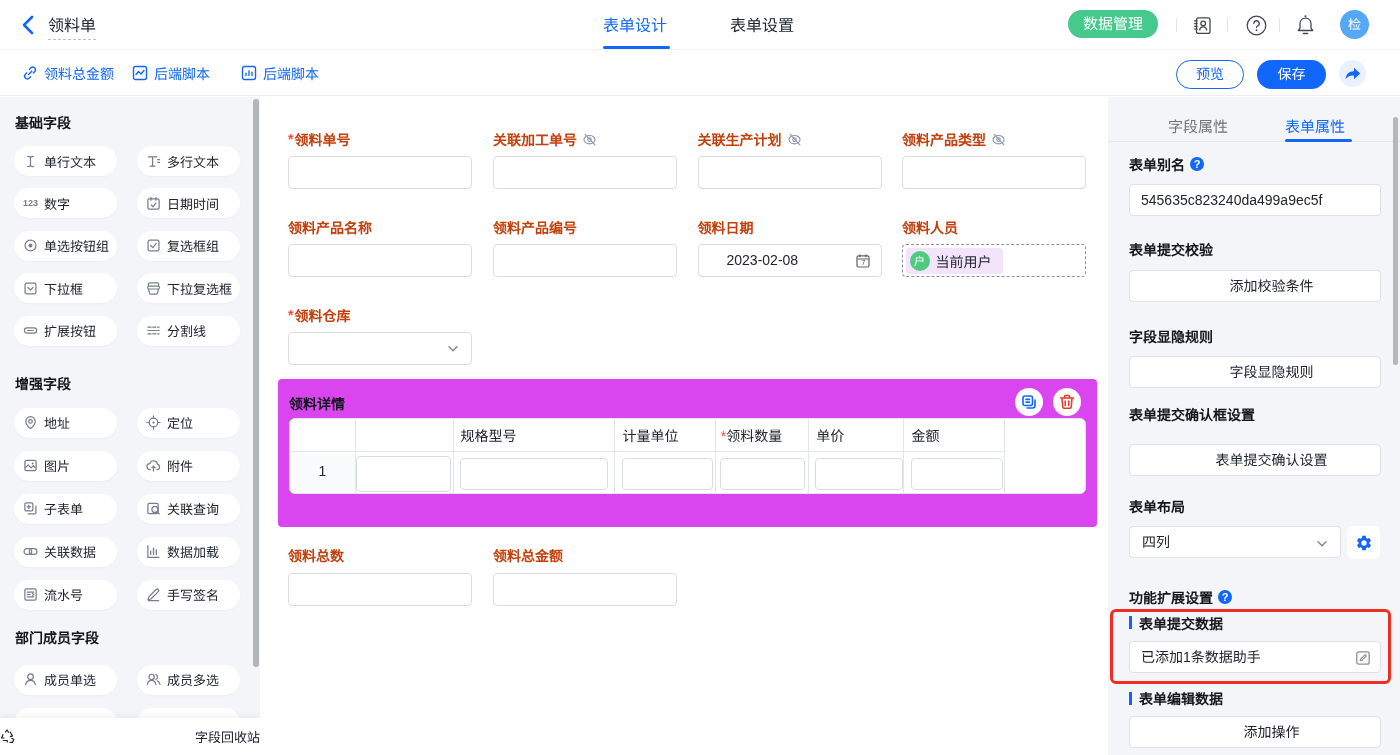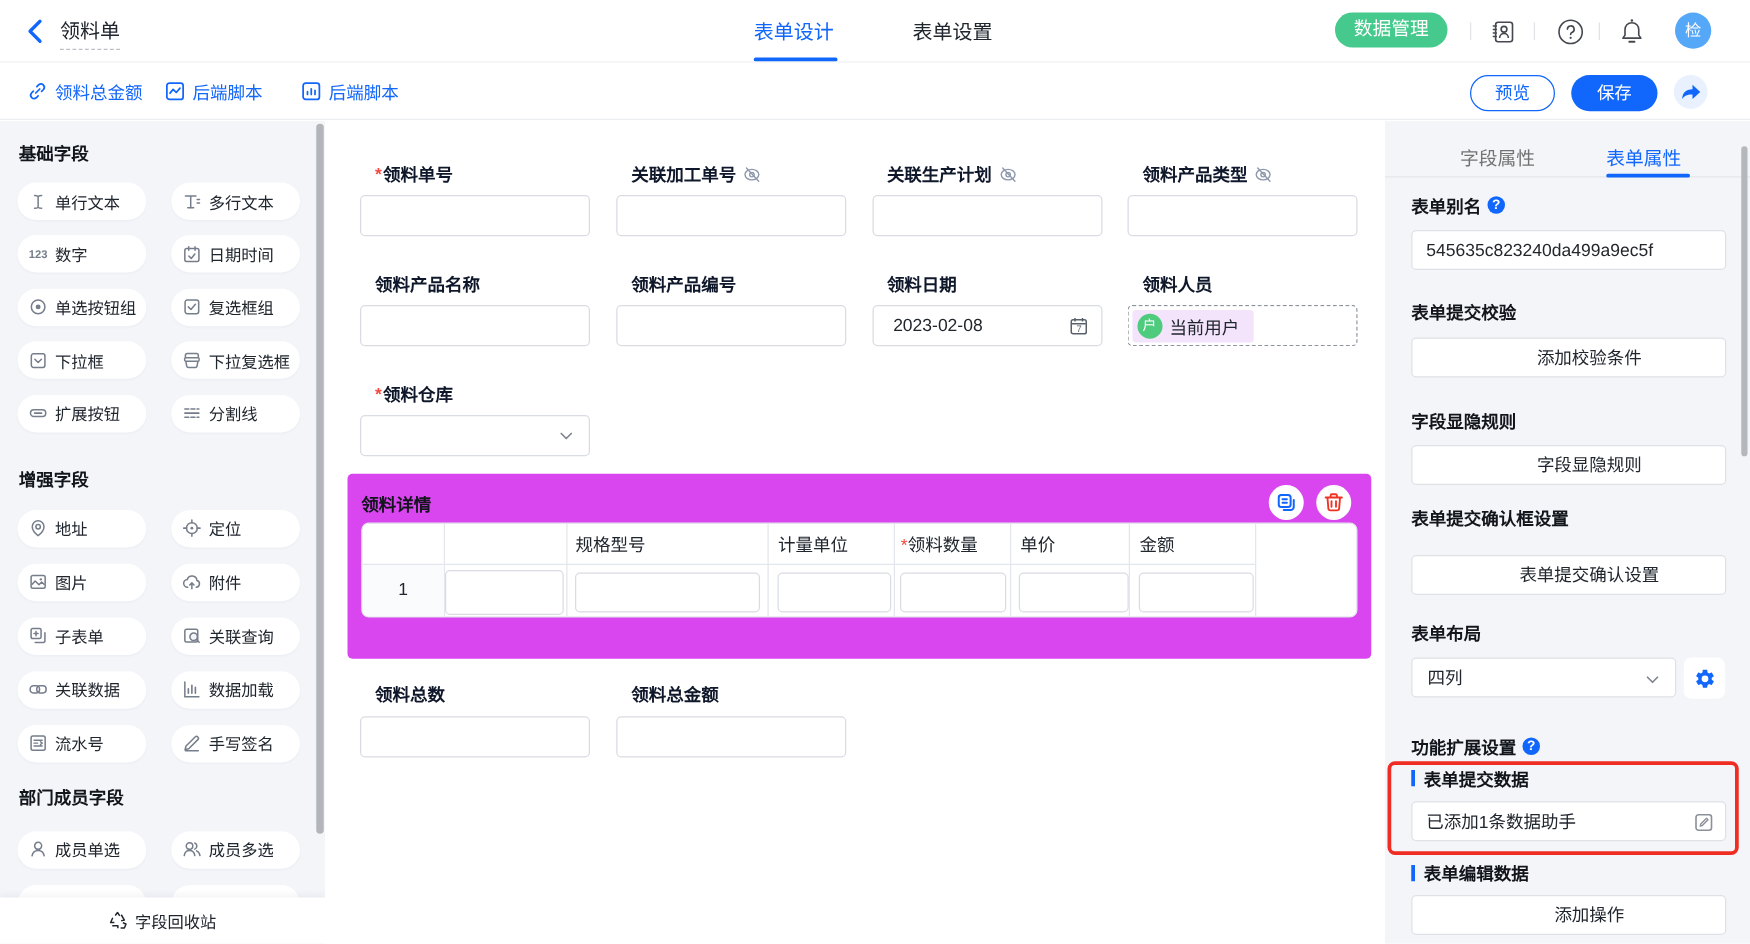--- a/index.html
+++ b/index.html
@@ -27,25 +27,25 @@
 #btn-prev { left:1176px; width:68px; border:1px solid #1166fb; color:#1166fb; background:#fff; }
 #btn-save { left:1257px; width:69px; background:#1166fb; color:#fff; line-height:29px; }
 #btn-share { position:absolute; left:1339px; top:9px; width:27px; height:27px; border-radius:50%; background:#e9f0fe; }
 
 
 #lsb { position:absolute; left:0; top:97px; width:260px; height:658px; background:#f3f5f9; overflow:hidden; }
 .sec-h { position:absolute; left:15px; font-size:14px; font-weight:bold; color:#12161c; }
 .fbtn { position:absolute; width:103px; height:30px; background:#fff; border-radius:16px; display:flex; align-items:center; padding-left:9px; gap:6px; font-size:13px; color:#20262e; box-shadow:0 1px 2px rgba(30,40,70,.04); }
 .fbtn svg { flex:0 0 auto; }
 #lsb-scroll { position:absolute; left:252.5px; top:2px; width:6.5px; height:568px; background:#b2b5ba; border-radius:3.5px; }
-#recycle { position:absolute; left:0; top:621px; width:260px; height:37px; background:#fff; box-shadow:0 -2px 6px rgba(30,40,70,.06); display:flex; align-items:center; justify-content:center; gap:6px; font-size:13px; color:#20262e; }
+#recycle { position:absolute; left:0; top:621px; width:260px; height:37px; background:#fff; box-shadow:0 -2px 6px rgba(30,40,70,.06); display:flex; align-items:center; justify-content:space-between; gap:6px; font-size:13px; color:#20262e; }
 
 
 #cv { position:absolute; left:260px; top:97px; width:848px; height:658px; background:#fff; }
-.flabel { position:absolute; font-size:14px; font-weight:bold; color:#0f172a; display:flex; align-items:center;margin-left:12px; }
+.flabel { position:absolute; font-size:14px; font-weight:bold; color:#c2410c; display:flex; align-items:center; }
 .flabel svg { margin-left:5px; }
 .req:before { content:"*"; color:#f5483f; margin-right:1px; }
 .finput { position:absolute; width:184px; height:33px; background:#fff; border:1px solid #d9dce2; border-radius:4px; }
 
 
 #stable { position:absolute; left:18px; top:282px; width:819px; height:148px; background:#d946ef; border-radius:4px; }
 #stable h3 { position:absolute; left:11px; top:13.5px; font-size:14px; color:#12161c; }
 .circ { position:absolute; top:9px; width:28px; height:28px; background:#fff; border-radius:50%; display:flex; align-items:center; justify-content:center; }
 #tgrid { position:absolute; left:11px; top:39px; width:797px; height:76px; background:#fff; border:1px solid #e3e6ec; border-radius:6px; overflow:hidden; }
 .vline { position:absolute; top:0; width:1px; height:76px; background:#e3e6ec; }
@@ -276,21 +276,21 @@
   <div class="finput" style="left:437.5px;top:59px;"></div>
   <div class="finput" style="left:642px;top:59px;"></div>
 
   <div class="flabel" style="left:28px;top:120px;">领料产品名称</div>
   <div class="flabel" style="left:233px;top:120px;">领料产品编号</div>
   <div class="flabel" style="left:437.5px;top:120px;">领料日期</div>
   <div class="flabel" style="left:642px;top:120px;">领料人员</div>
 
   <div class="finput" style="left:28px;top:147px;"></div>
   <div class="finput" style="left:233px;top:147px;"></div>
-  <div class="finput" style="left:437.5px;top:147px;font-size:14px;color:#20262e;line-height:31px;padding-left:16px;">2023-02-08
+  <div class="finput" style="left:437.5px;top:147px;font-size:14px;color:#20262e;line-height:31px;padding-left:28px;">2023-02-08
     <svg style="position:absolute;right:10px;top:8px;" width="16" height="16" viewBox="0 0 16 16">
         <rect x="2" y="2.8" width="12" height="11.2" rx="1.5" fill="none" stroke="#5a6069" stroke-width="1.2"></rect>
         <path d="M5 1.4v2.8M11 1.4v2.8M2.4 6h11.2" stroke="#5a6069" stroke-width="1.2"></path>
         <text x="6.3" y="12.4" font-size="7.5" fill="#5a6069">7</text>
       </svg>
   </div>
   <div style="position:absolute;left:642px;top:147px;width:184px;height:33px;border:1px dashed #8d939c;border-radius:4px;background:#fff;">
     <div style="position:absolute;left:3px;top:2.5px;width:97px;height:26px;background:#f4e4fb;border-radius:3px;display:flex;align-items:center;">
       <div style="width:20px;height:20px;border-radius:50%;background:#4fcb7e;color:#fff;font-size:11px;text-align:center;line-height:20px;margin-left:3.5px;">户</div>
       <span style="font-size:14px;color:#20262e;margin-left:6px;">当前用户</span>

